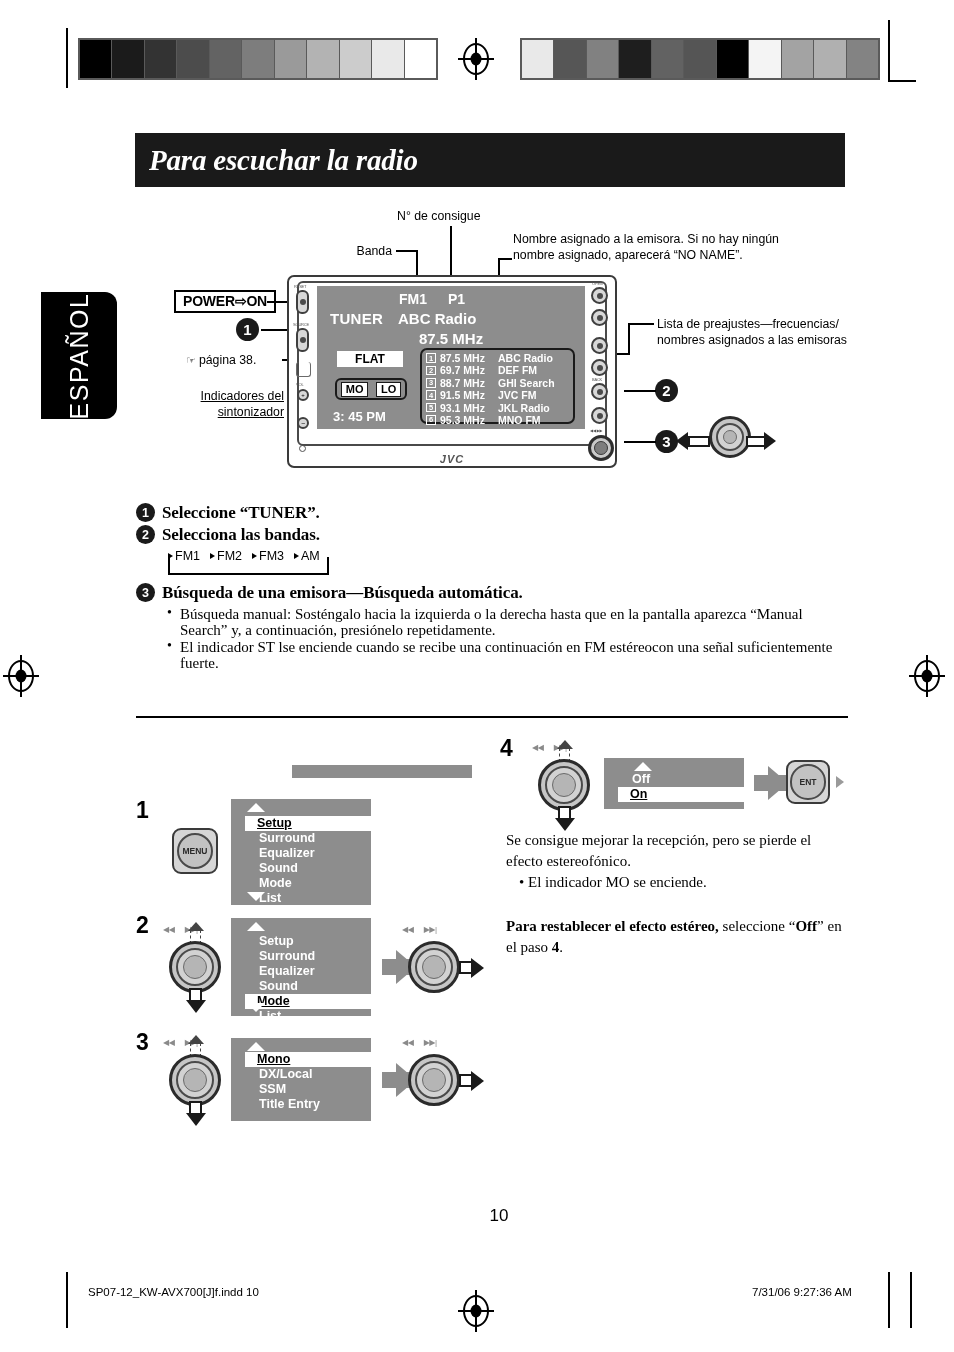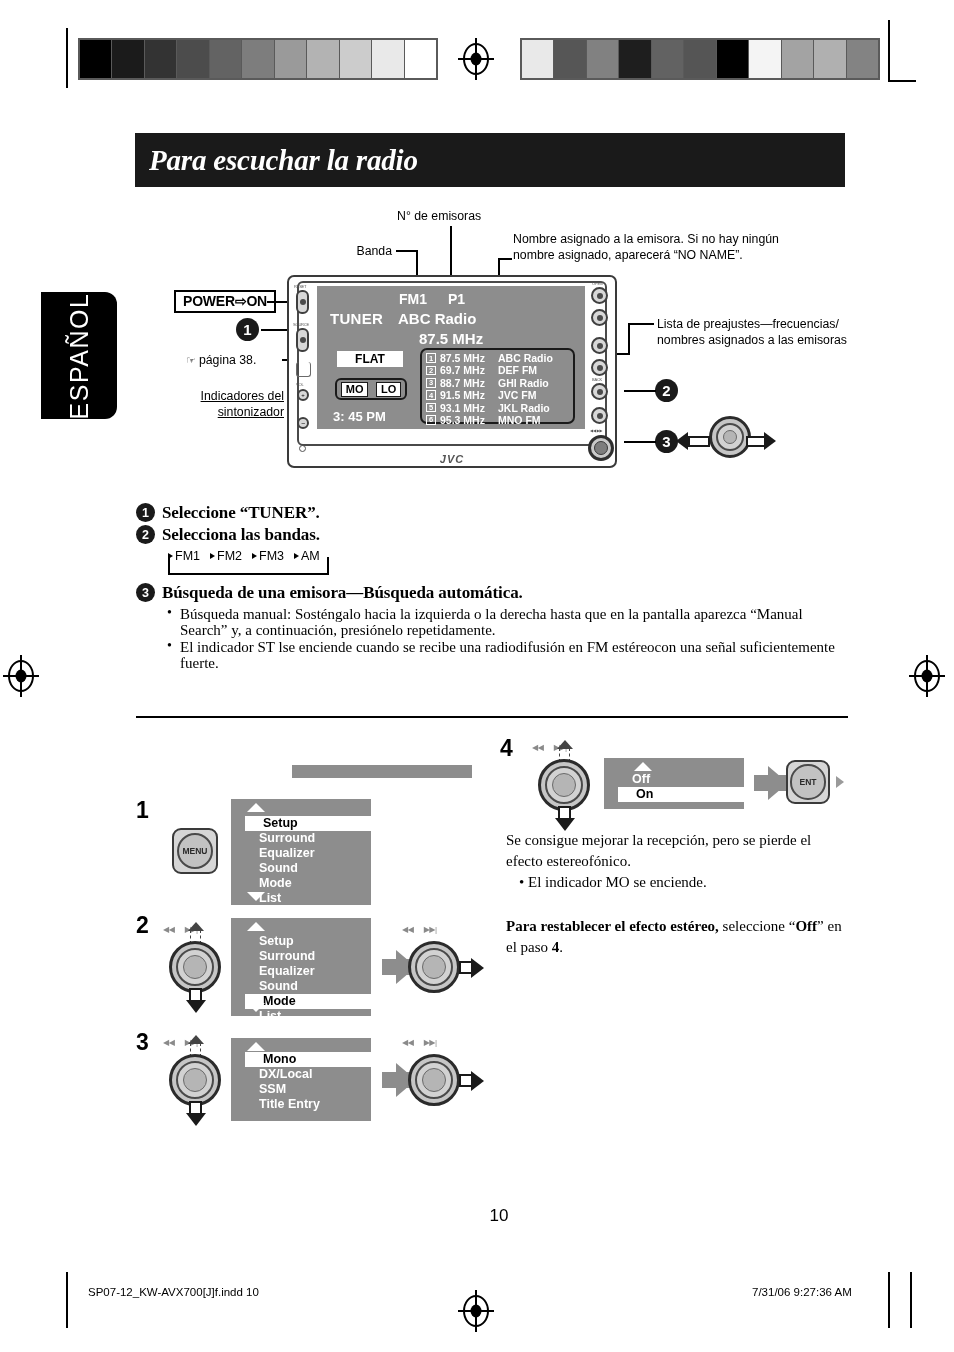--- a/index.html
+++ b/index.html
@@ -160,22 +160,22 @@
 
   .snum{position:absolute;font-size:23px;font-weight:bold;font-family:"Liberation Sans", sans-serif;}
 
   
   .menu{position:absolute;background:#8d8d8d;box-sizing:border-box;}
   .menu .mi{
     color:#fff;font-size:12.5px;font-weight:bold;padding-left:28px;line-height:15px;
     font-family:"Liberation Sans", sans-serif;white-space:nowrap;
   }
   .menu .mi.sel{
-    background:#fff;color:#000;margin-left:14px;padding-left:18px;
-    position:relative;display:flex;align-items:center;
+    background:#fff;color:#000;margin-left:14px;padding-left:12px;
+    position:relative;display:flex;align-items:center;text-decoration:underline;
   }
   .menu .mi.sel .car{
     position:absolute;right:-13px;top:50%;transform:translateY(-50%);
     width:0;height:0;border-left:10px solid #fff;border-top:6px solid transparent;border-bottom:6px solid transparent;
   }
   .menu .mi.sel .carL{
     position:absolute;left:-26px;top:50%;transform:translateY(-50%);
     width:0;height:0;border-right:10px solid #fff;border-top:6px solid transparent;border-bottom:6px solid transparent;
   }
   .menu .up,.menu .dn{
@@ -318,21 +318,21 @@
   <div class="crop" style="left:910px;top:1272px;width:2px;height:56px;"></div>
 
   <div class="lang-tab">
     <span>ESPAÑOL</span>
   </div>
 
   <div class="banner">
     <h1>Para escuchar la radio</h1>
   </div>
 
-  <div class="callout" style="left:397px;top:208px;">N° de emisoras</div>
+  <div class="callout" style="left:397px;top:208px;">N° de consigue</div>
   <div class="ldr" style="left:450px;top:226px;width:2px;height:62px;"></div>
 
   <div class="callout r" style="left:330px;top:243px;width:62px;">Banda</div>
   <div class="ldr" style="left:396px;top:250px;width:22px;height:2px;"></div>
   <div class="ldr" style="left:416px;top:250px;width:2px;height:38px;"></div>
 
   <div class="callout" style="left:513px;top:231px;width:290px;">Nombre asignado a la emisora. Si no hay ningún nombre asignado, aparecerá “NO NAME”.</div>
   <div class="ldr" style="left:498px;top:258px;width:2px;height:54px;"></div>
   <div class="ldr" style="left:498px;top:258px;width:14px;height:2px;"></div>
   <div class="ldr" style="left:456px;top:310px;width:44px;height:2px;"></div>
@@ -448,21 +448,21 @@
             <div class="t">ABC Radio</div>
           </div>
           <div class="row">
             <div class="n">2</div>
             <div class="f">69.7 MHz</div>
             <div class="t">DEF FM</div>
           </div>
           <div class="row">
             <div class="n">3</div>
             <div class="f">88.7 MHz</div>
-            <div class="t">GHI Radio</div>
+            <div class="t">GHI Search</div>
           </div>
           <div class="row">
             <div class="n">4</div>
             <div class="f">91.5 MHz</div>
             <div class="t">JVC FM</div>
           </div>
           <div class="row">
             <div class="n">5</div>
             <div class="f">93.1 MHz</div>
             <div class="t">JKL Radio</div>
@@ -506,21 +506,21 @@
       </div>
     </div>
 
     <div class="step">
       <div class="hd">
         <div class="dot">3</div>
         <div class="tx">Búsqueda de una emisora—Búsqueda automática.</div>
       </div>
       <ul class="bullets">
         <li>Búsqueda manual: Sosténgalo hacia la izquierda o la derecha hasta que en la pantalla aparezca “Manual Search” y, a continuación, presiónelo repetidamente.</li>
-        <li>El indicador ST lse enciende cuando se recibe una radiodifusión en FM estéreocon una señal suficientemente fuerte.</li>
+        <li>El indicador ST lse enciende cuando se recibe una continuación en FM estéreocon una señal suficientemente fuerte.</li>
       </ul>
     </div>
   </div>
 
   <hr class="rule" style="top:716px;">
 
   <div class="sub-bar"></div>
 
   <div class="snum" style="left:136px;top:797px;">1</div>
   <div class="keybtn" style="left:172px;top:828px;width:46px;height:46px;">

